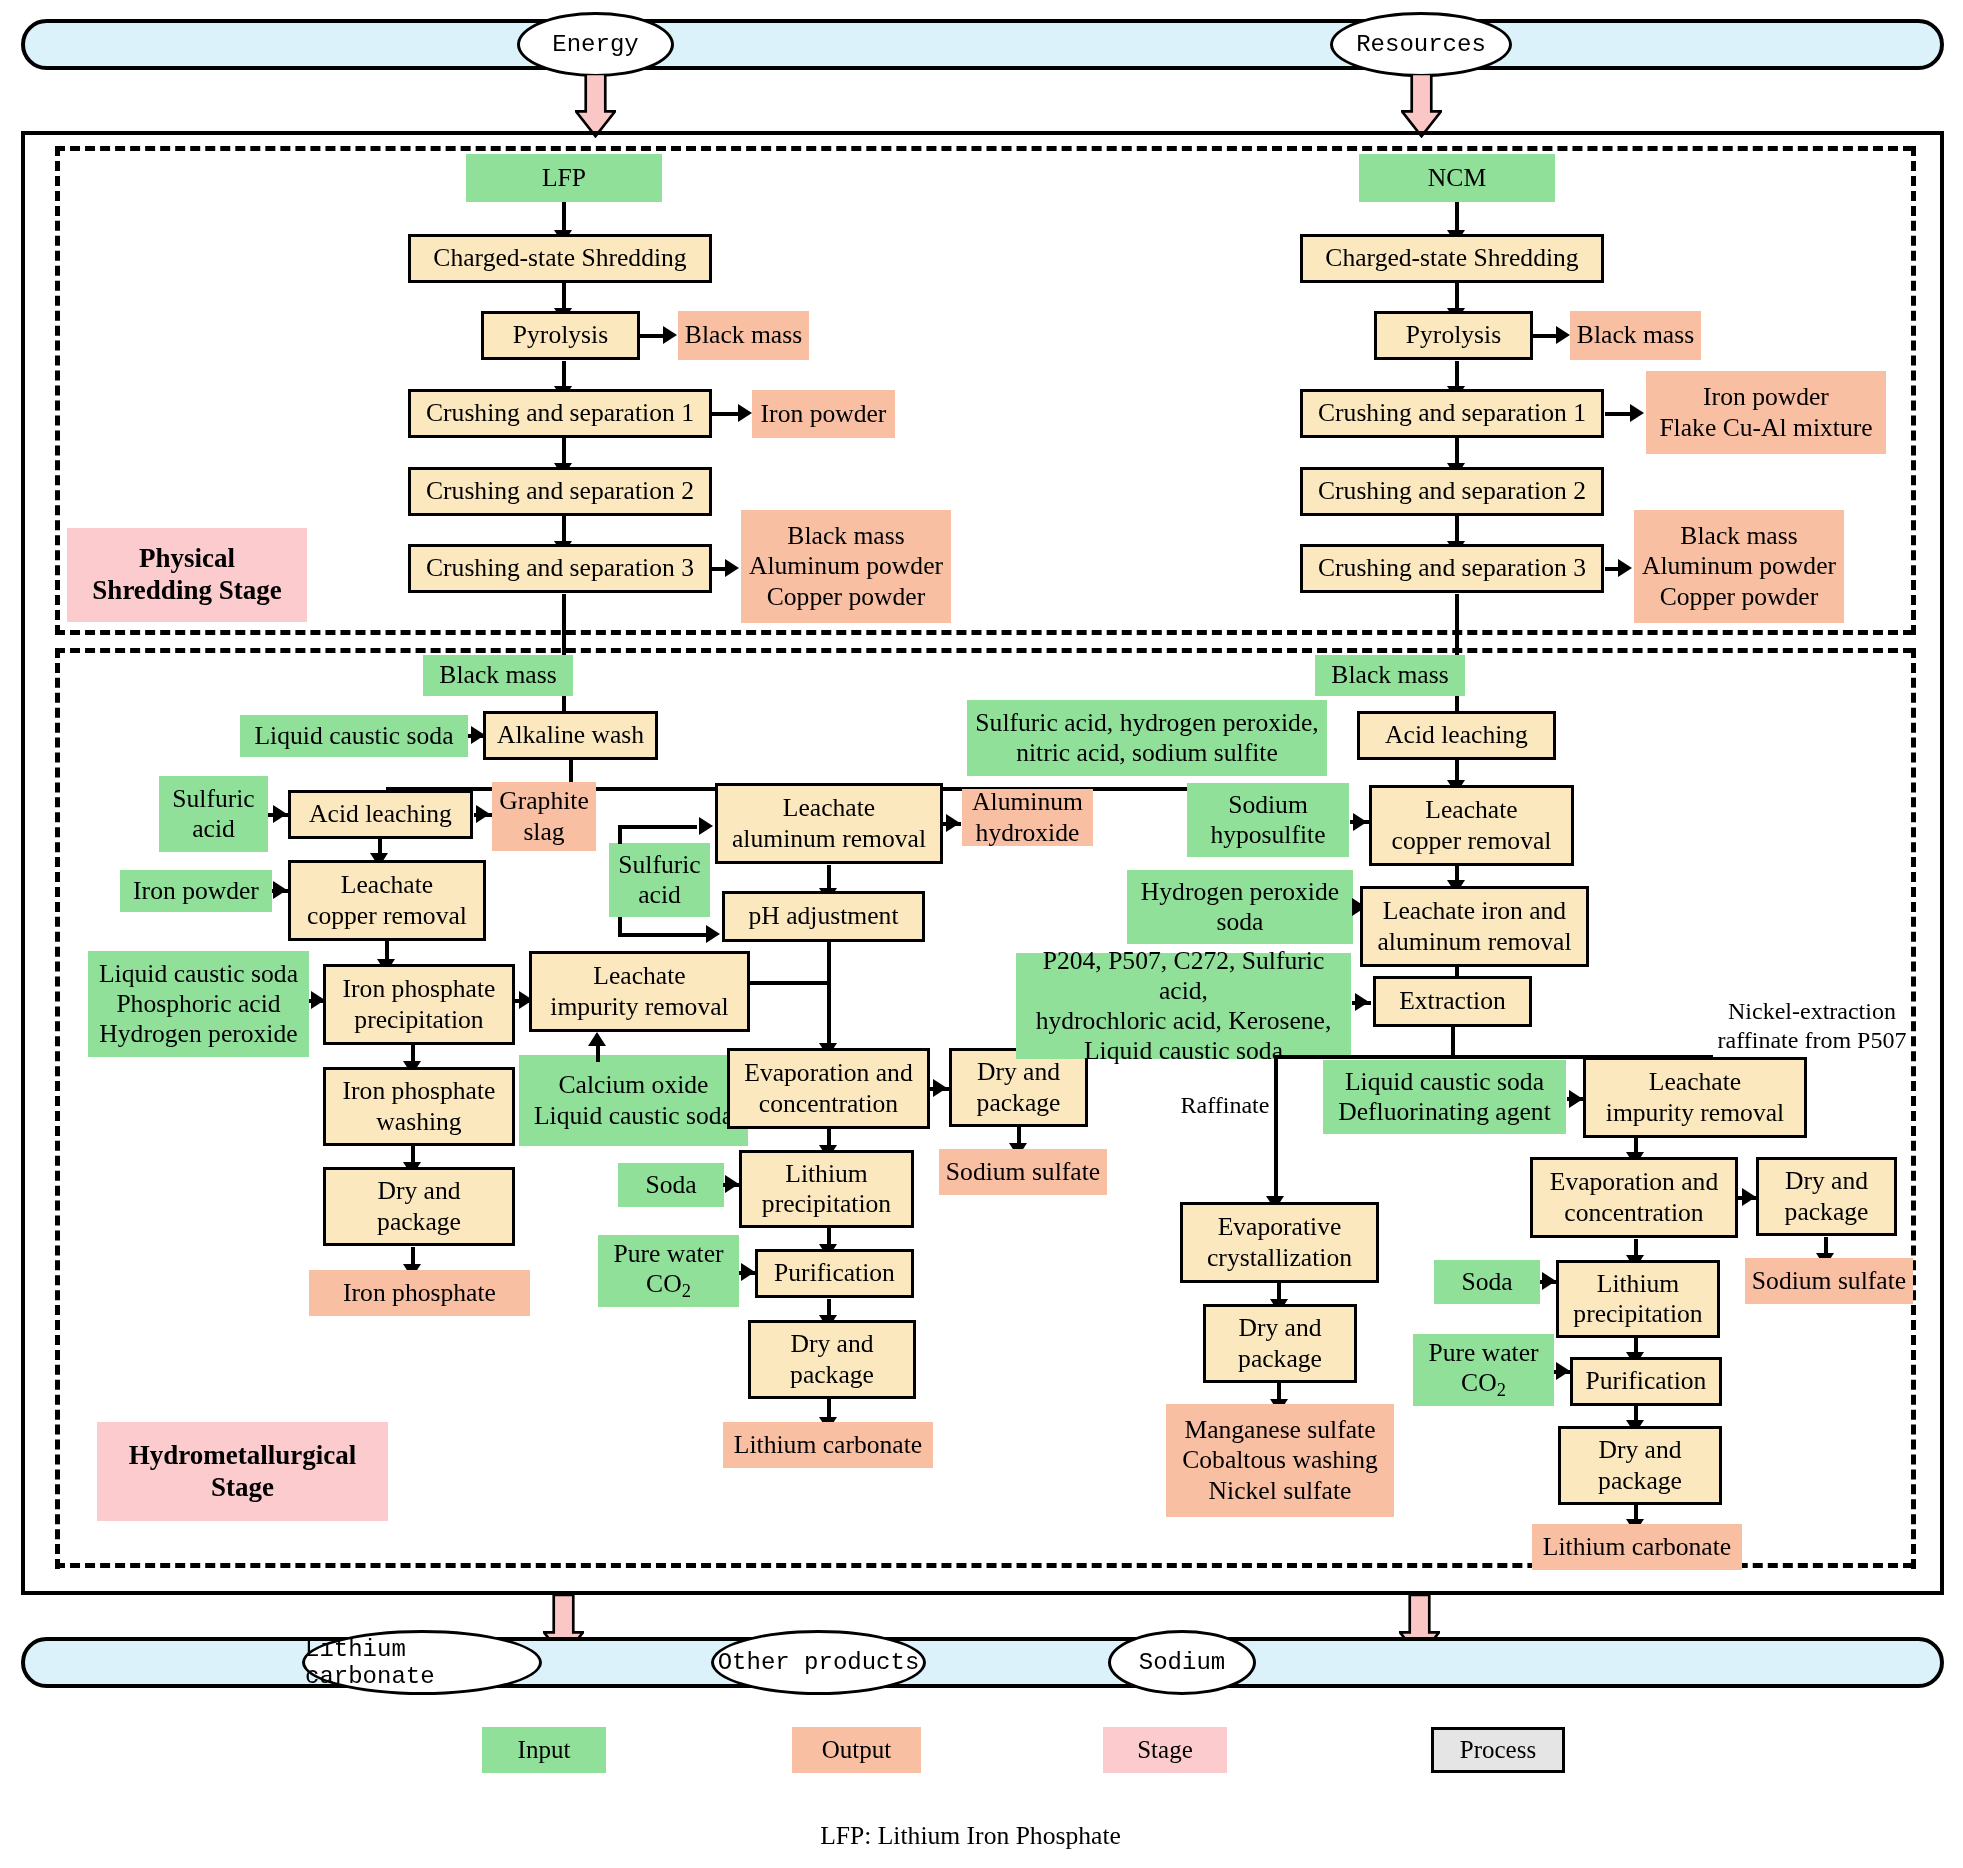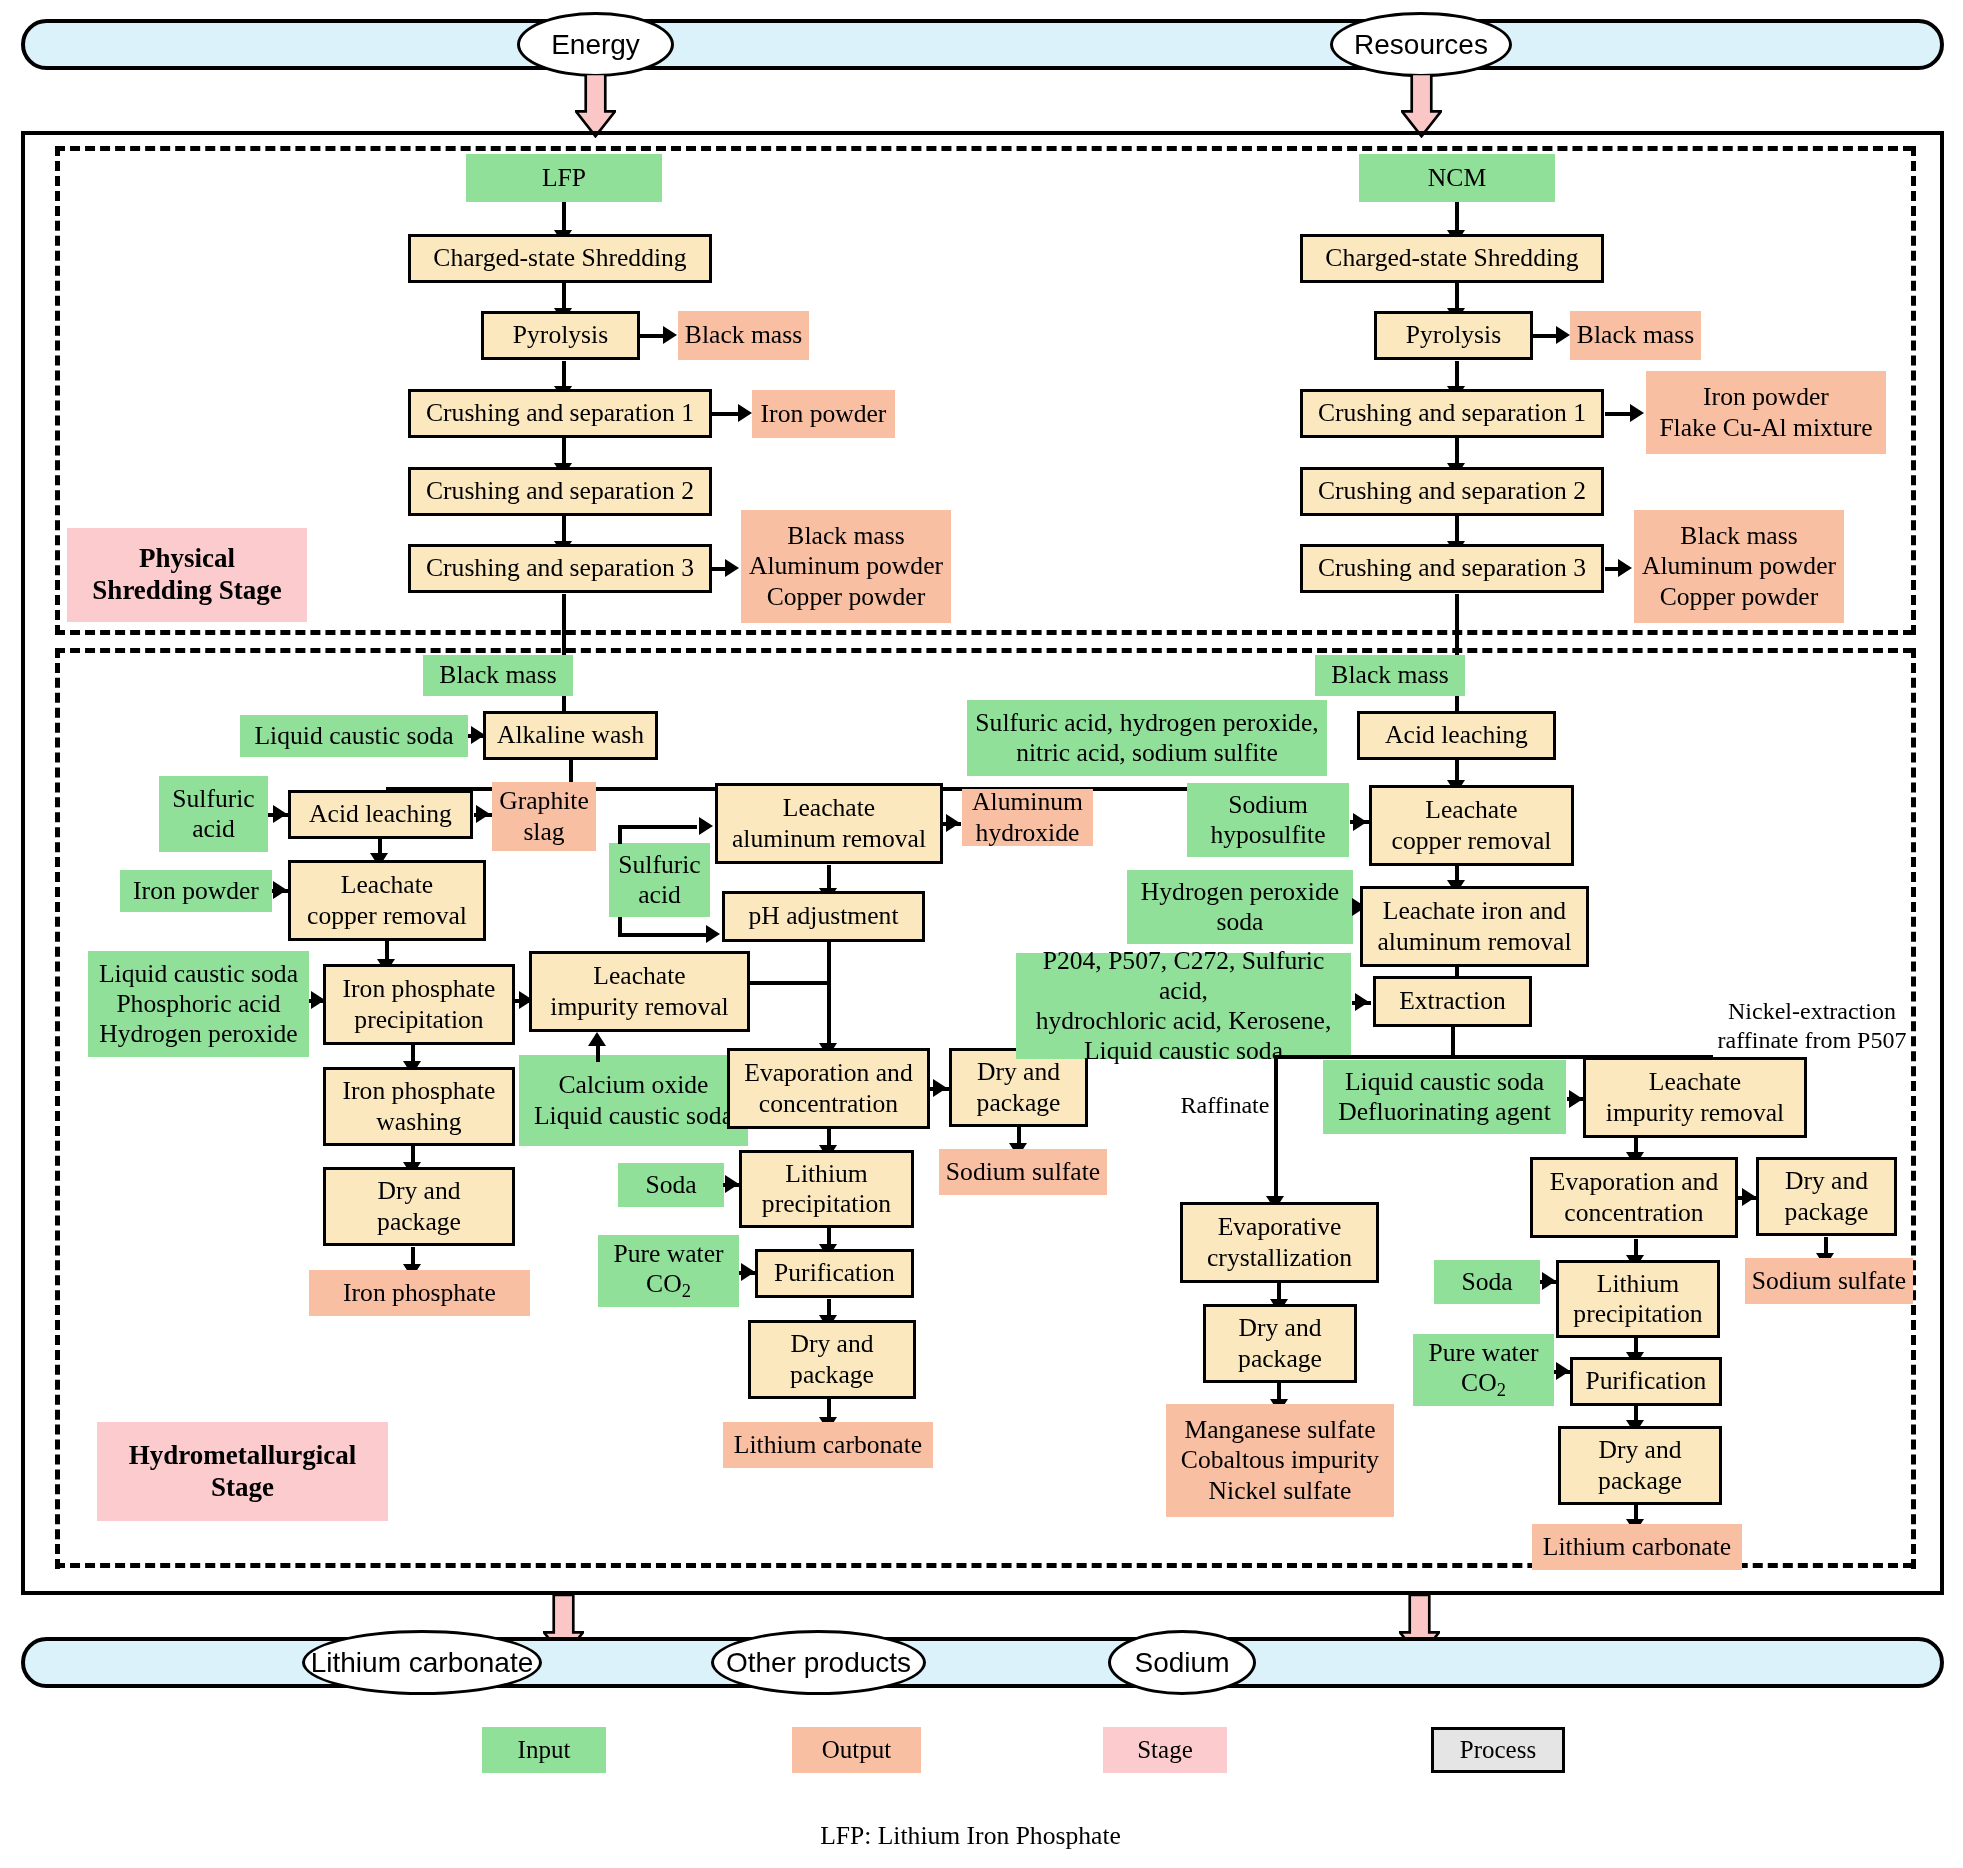--- a/index.html
+++ b/index.html
@@ -15,22 +15,22 @@
   .input{background:#90E09A;border:0;font-size:25.6px;}
   .output{background:#F9BFA3;border:0;font-size:25.6px;}
   .stagelbl{background:#FBCBCE;border:0;font-size:27px;font-weight:bold;}
   .plaintext{background:transparent;border:0;font-size:24px;}
   .legendbox{border:0;font-size:25px;}
   .legendproc{background:#e5e5e5;border:3.5px solid #000;font-size:25px;}
 
   
   .bar{position:absolute;background:#DCF2FA;border:4.4px solid #000;border-radius:30px;box-sizing:border-box;}
   .pill{position:absolute;background:#fff;border:3.5px solid #000;border-radius:50%;
-        display:flex;align-items:center;justify-content:center;font-size:28px;
-        font-family:Liberation Sans, sans-serif;box-sizing:border-box;}
+        display:flex;align-items:center;justify-content:center;font-size:24px;
+        font-family:Liberation Mono, monospace;box-sizing:border-box;}
 
   
   .solidframe{position:absolute;border:4.4px solid #000;box-sizing:border-box;background:transparent;}
   .dash-t{position:absolute;border-top:5.3px dashed #000;}
   .dash-b{position:absolute;border-top:5.3px dashed #000;}
   .dash-l{position:absolute;border-left:5.3px dashed #000;}
   .dash-r{position:absolute;border-left:5.3px dashed #000;}
 
   
   .ln{position:absolute;background:#000;}
@@ -489,21 +489,21 @@
 
   <div class="node process" style="left:1203px;top:1304px;width:154px;height:79px;flex-direction:column;">
     <span>Dry and</span>
     <span>package</span>
   </div>
   <div class="ln lnv" style="left:1277px;top:1383px;height:21px;"></div>
   <div class="arrD" style="left:1270px;top:1399px;"></div>
 
   <div class="node output" style="left:1166px;top:1404px;width:228px;height:113px;flex-direction:column;">
     <span>Manganese sulfate</span>
-    <span>Cobaltous impurity</span>
+    <span>Cobaltous washing</span>
     <span>Nickel sulfate</span>
   </div>
 
   <div class="node process" style="left:1530px;top:1157px;width:208px;height:81px;flex-direction:column;">
     <span>Evaporation and</span>
     <span>concentration</span>
   </div>
   <div class="ln lnh" style="left:1738px;top:1196px;width:17.6px;"></div>
   <div class="arrR" style="left:1742px;top:1188px;"></div>
 

